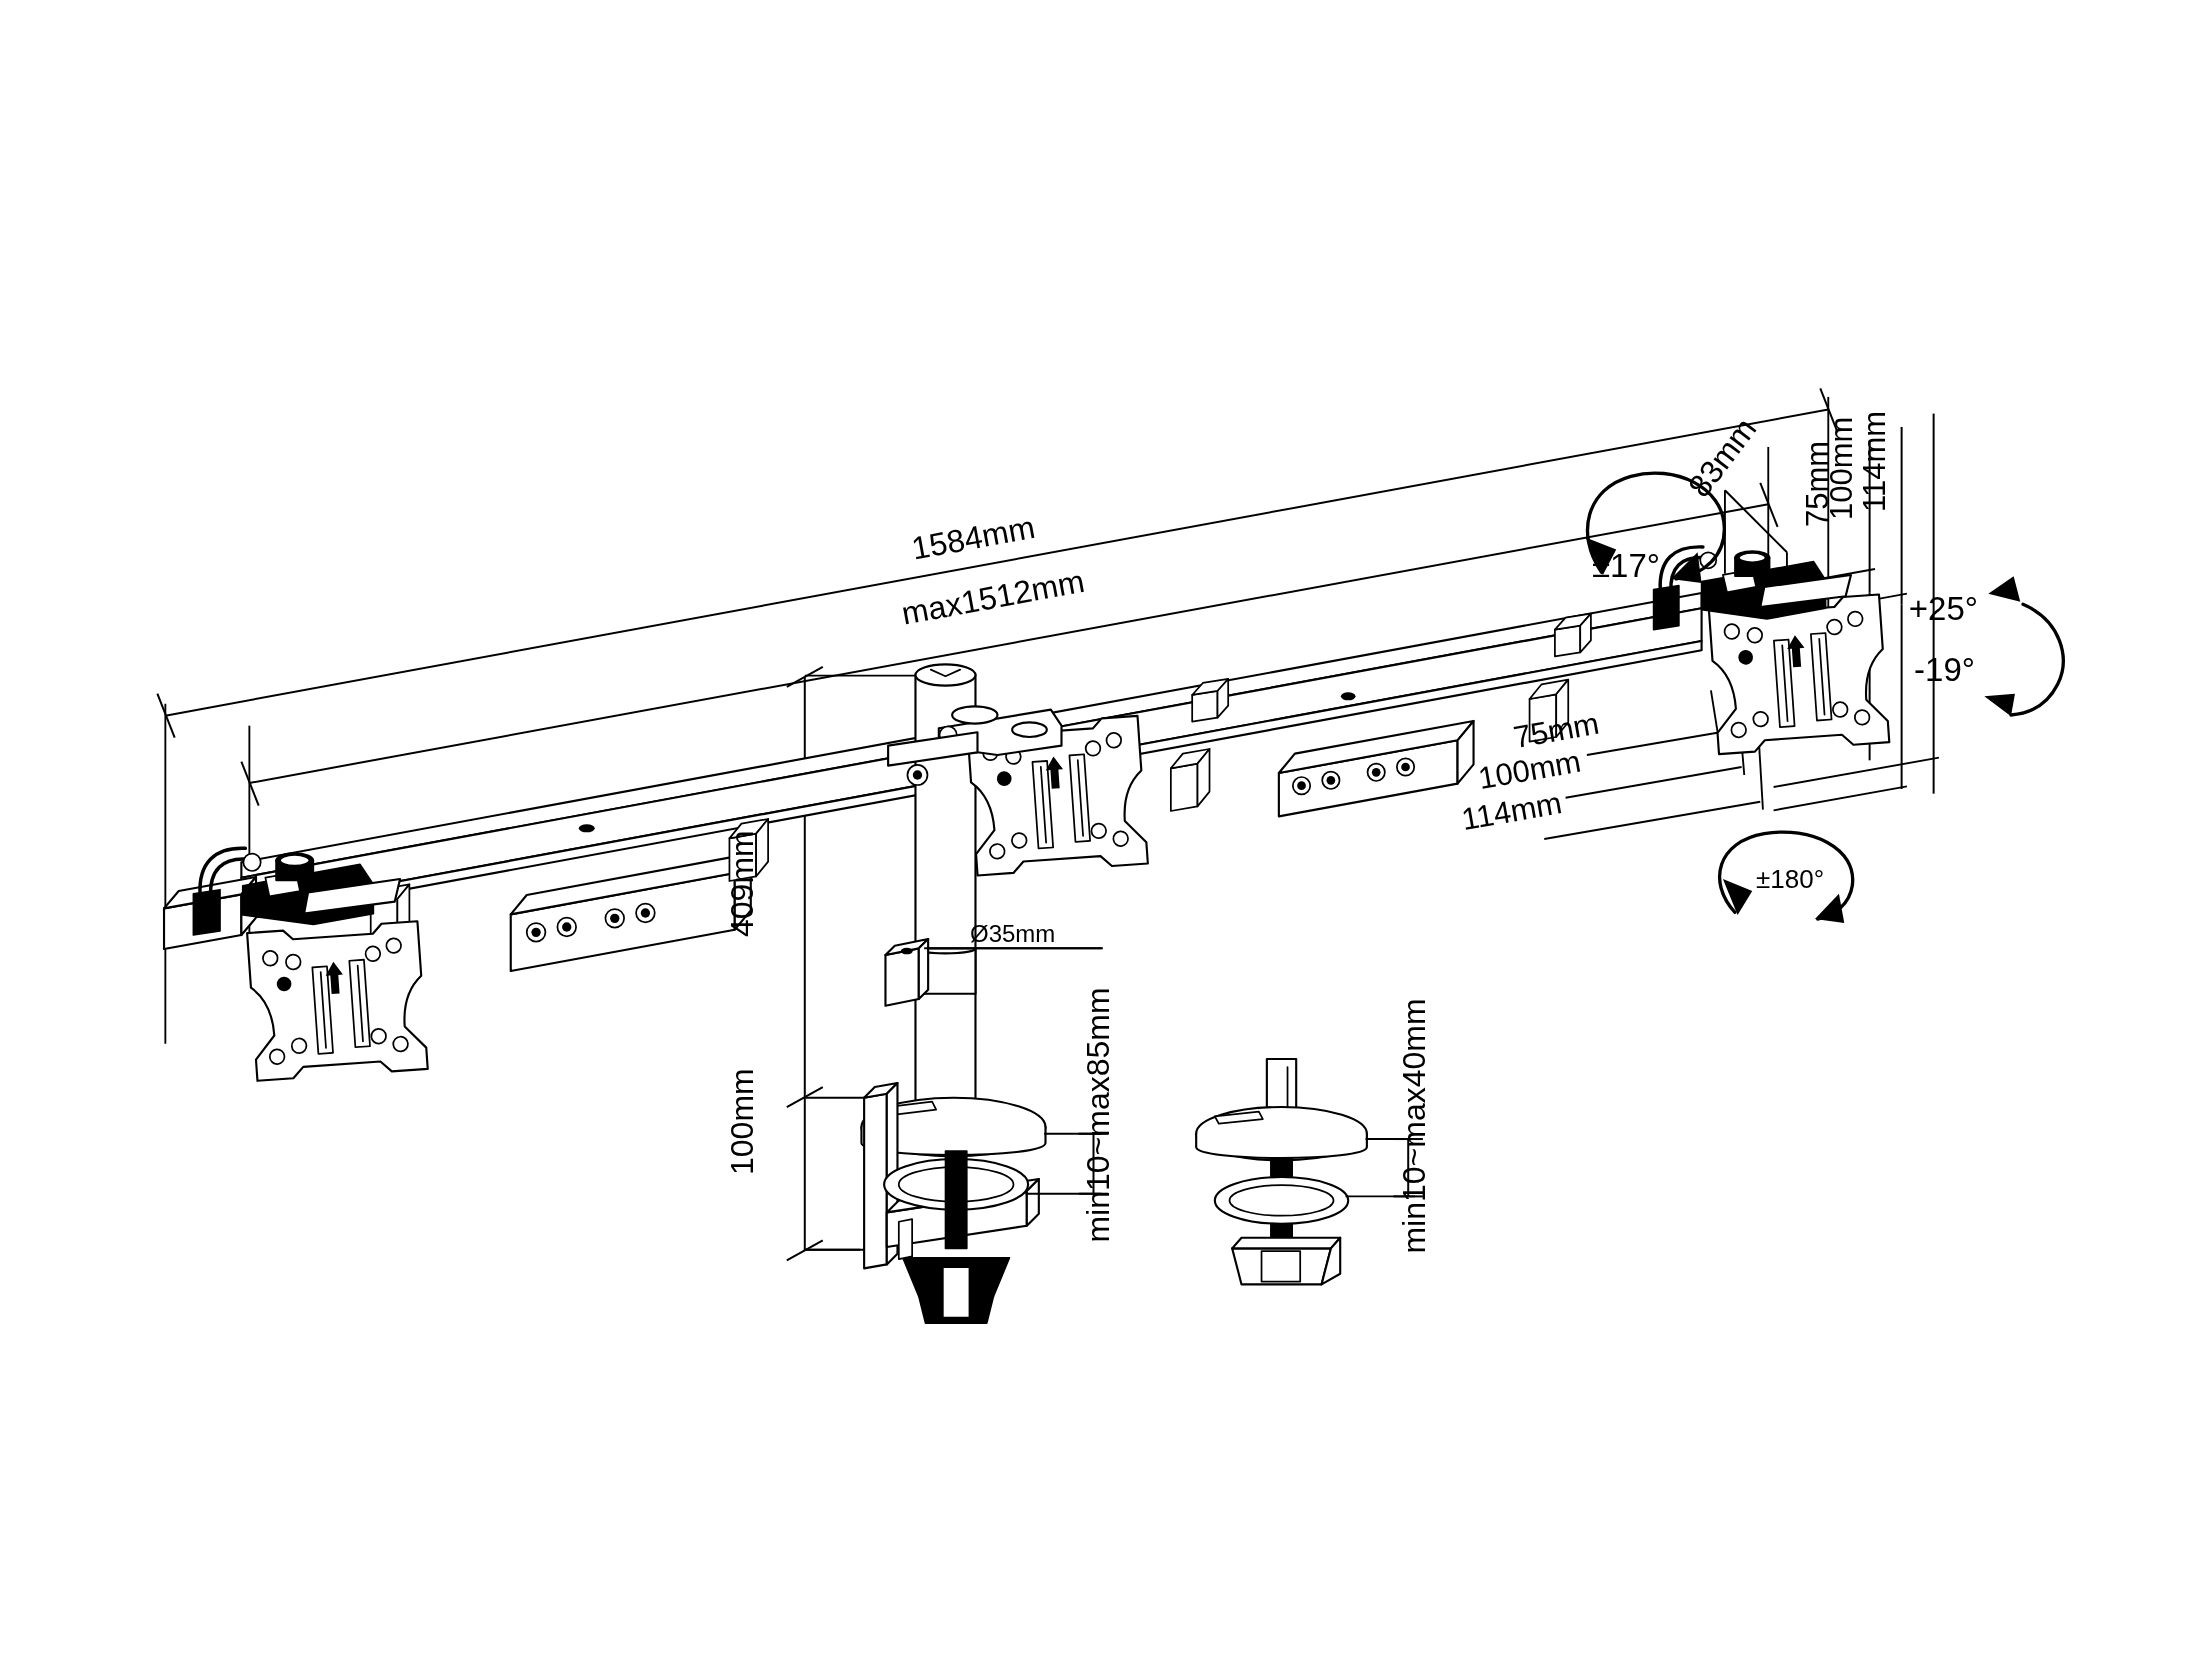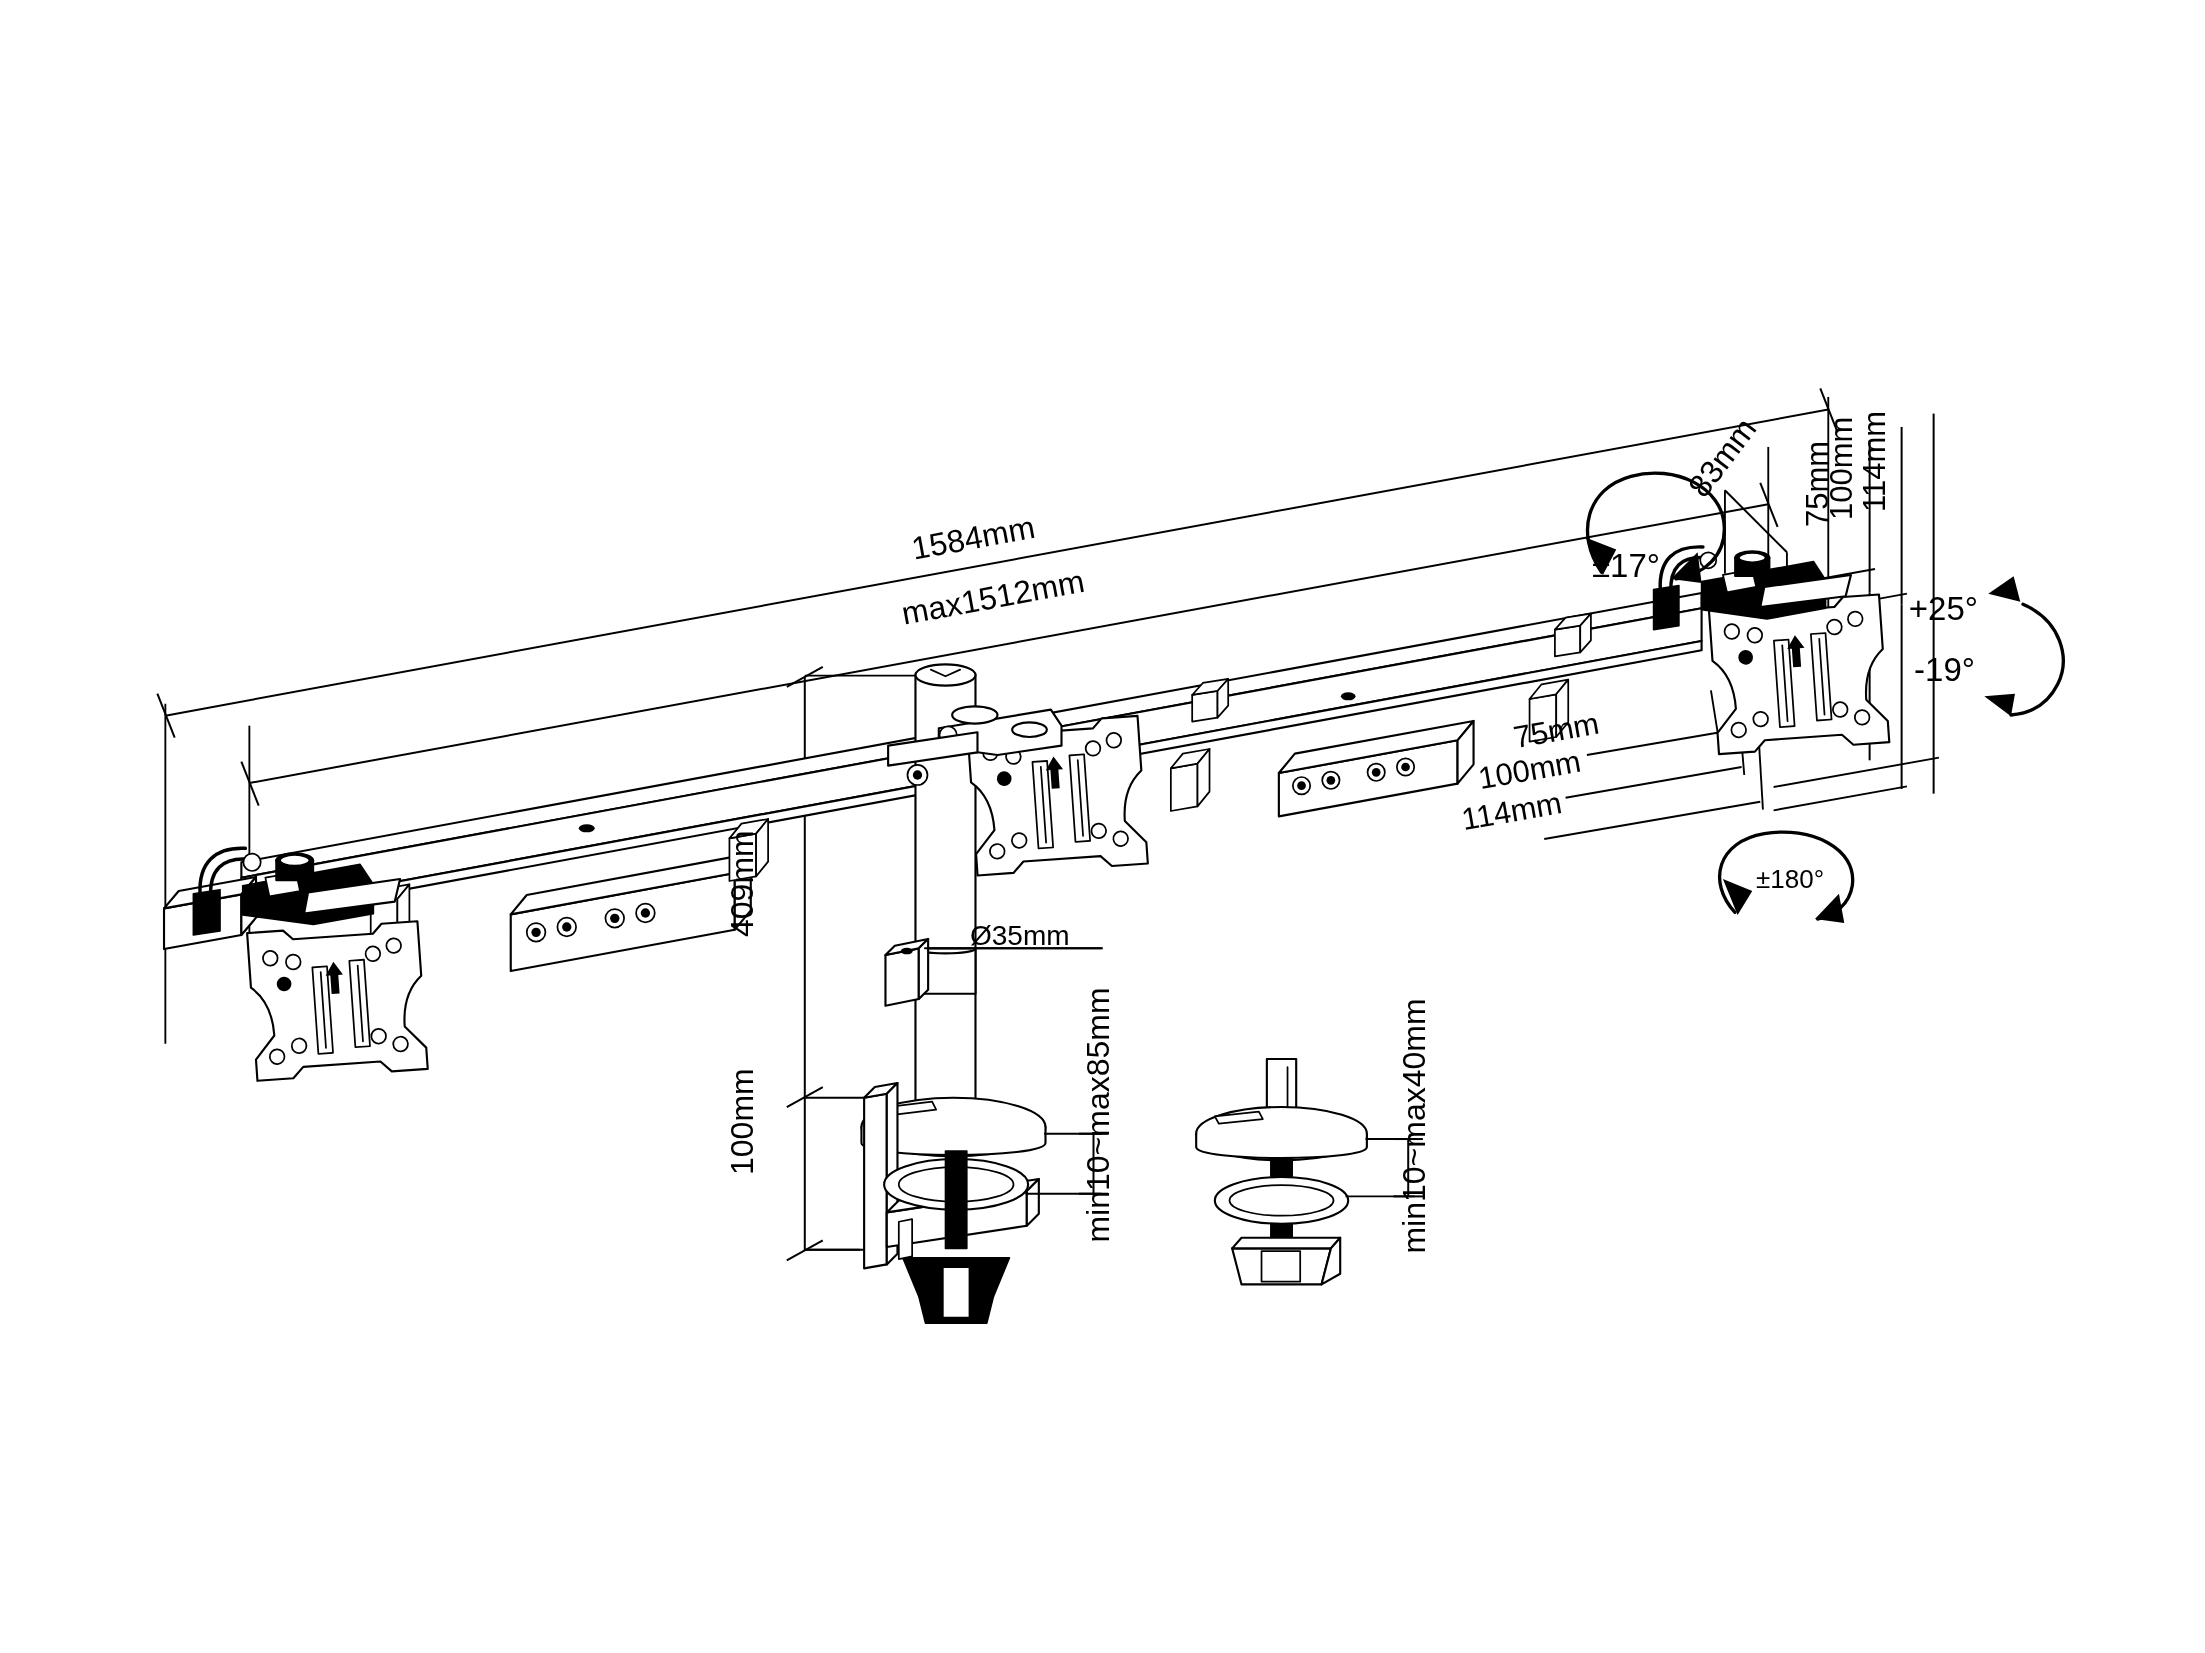--- a/index.html
+++ b/index.html
@@ -419,21 +419,21 @@
 </svg>
 
 <div class="lbl" style="left:912px; top:549px; transform:translateY(-50%) rotate(-10.4deg); font-size:32px;">1584mm</div>
 
 <div class="lbl" style="left:902px; top:614px; transform:translateY(-50%) rotate(-10.4deg); font-size:32px;">max1512mm</div>
 
 <div class="lbl" style="left:795px; top:937px; transform:translate(-50%,-50%) rotate(-90deg); font-size:32px;">409mm</div>
 
 <div class="lbl" style="left:795px; top:1175px; transform:translate(-50%,-50%) rotate(-90deg); font-size:32px;">100mm</div>
 
-<div class="lbl" style="left:970px; top:922px; font-size:28px;">Ø35mm</div>
+<div class="lbl" style="left:970px; top:922px; font-size:24px;">Ø35mm</div>
 
 <div class="lbl" style="left:1740px; top:493px; transform:translate(-50%,-50%) rotate(-53deg); font-size:32px;">83mm</div>
 
 <div class="lbl" style="left:1861px; top:527px; transform:translate(-50%,-50%) rotate(-90deg); font-size:31px;">75mm</div>
 
 <div class="lbl" style="left:1893px; top:520px; transform:translate(-50%,-50%) rotate(-90deg); font-size:31px;">100mm</div>
 
 <div class="lbl" style="left:1925px; top:512px; transform:translate(-50%,-50%) rotate(-90deg); font-size:31px;">114mm</div>
 
 <div class="lbl" style="left:1600px; top:738px; transform:translate(-100%,-50%) rotate(-10deg); font-size:31px;">75mm</div>

